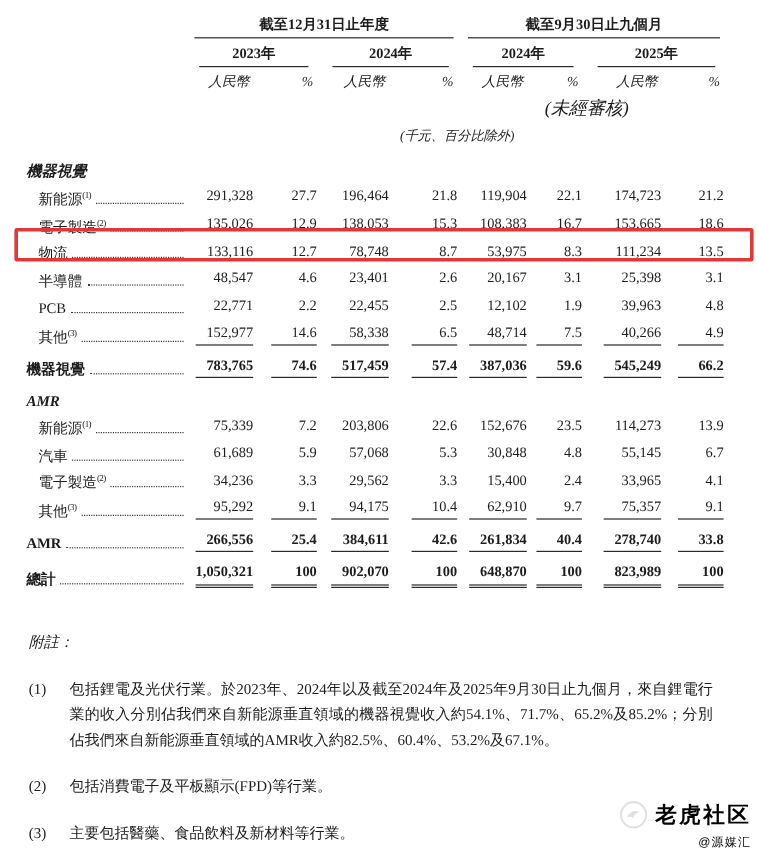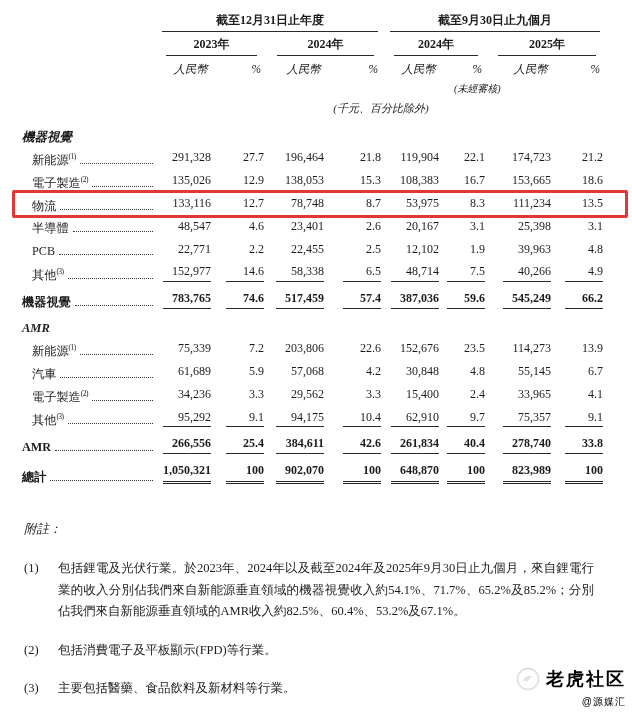--- a/index.html
+++ b/index.html
@@ -17,21 +17,21 @@
     margin:14px 0 0 22px; width:584px;
     font-size:12px; line-height:1.15;
   }
   th, td { padding:0; font-weight:normal; vertical-align:bottom; }
 
   thead .grp { font-weight:bold; font-size:12px; }
   thead .grp .hline { border-bottom:1.2px solid #2a2a2a; padding-bottom:3px; margin:0 6px; text-align:center; }
   thead .yr  { font-weight:bold; font-size:12px; }
   thead .yr .hline { border-bottom:1.2px solid #2a2a2a; padding:6px 0 3px; margin:0 10px; text-align:center; }
   thead .sub { font-style:italic; text-align:right; padding:7px 6px 2px 0; font-size:11.5px; }
-  thead .unaud { font-style:italic; font-size:10px; text-align:left; padding:5px 0 0 70px;font-family:Liberation Serif, serif; }
+  thead .unaud { font-style:italic; font-size:15px; text-align:left; padding:5px 0 0 70px;font-family:Liberation Serif, serif; }
   thead .unitnote { font-style:italic; font-size:11px; text-align:center; padding:8px 0 6px; }
 
   td.section {
     font-weight:bold; font-style:italic; font-size:12.5px;
     padding:9px 0 3px 0;
   }
   td.lbl { padding:4px 0 3px 0; }
   tr.data td.lbl { padding-left:10px; }
   .lblwrap { display:flex; align-items:baseline; }
   .lblwrap .txt { white-space:nowrap; font-size:12.2px; }
@@ -274,21 +274,21 @@
         <tr class="data">
           <td class="lbl">
             <div class="lblwrap">
               <span class="txt">汽車</span>
               <span class="leader"></span>
             </div>
           </td>
           <td class="num"><span class="v">61,689</span></td>
           <td class="pct"><span class="v">5.9</span></td>
           <td class="num"><span class="v">57,068</span></td>
-          <td class="pct"><span class="v">4.2</span></td>
+          <td class="pct"><span class="v">5.3</span></td>
           <td class="num"><span class="v">30,848</span></td>
           <td class="pct"><span class="v">4.8</span></td>
           <td class="num"><span class="v">55,145</span></td>
           <td class="pct"><span class="v">6.7</span></td>
         </tr>
         <tr class="data">
           <td class="lbl">
             <div class="lblwrap">
               <span class="txt">電子製造<sup>(2)</sup></span>
               <span class="leader"></span>

